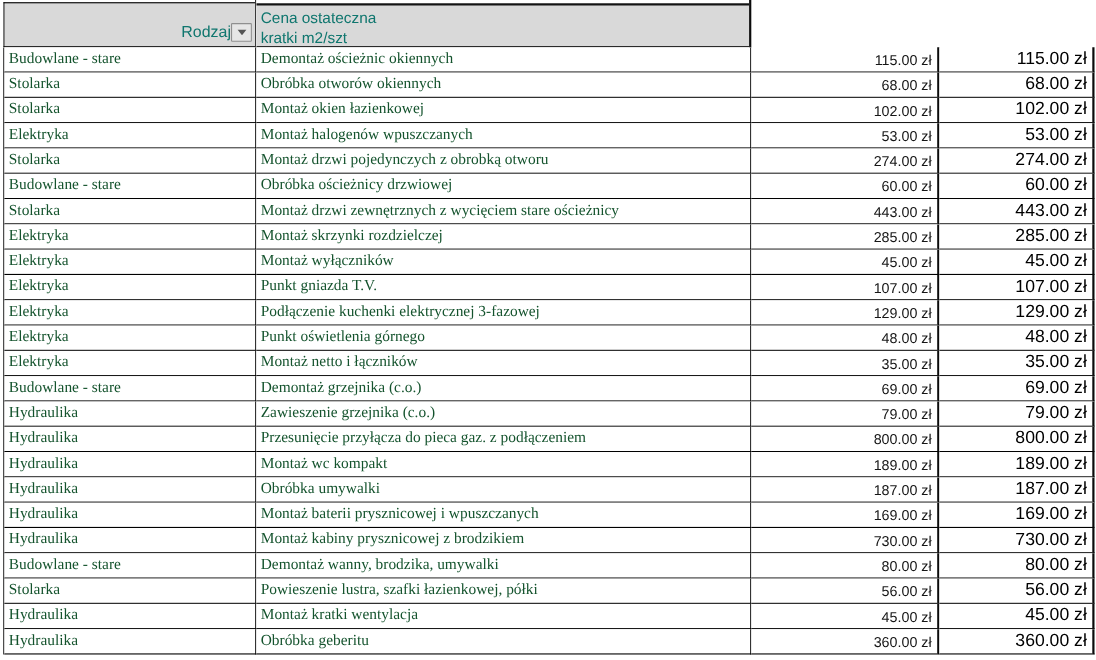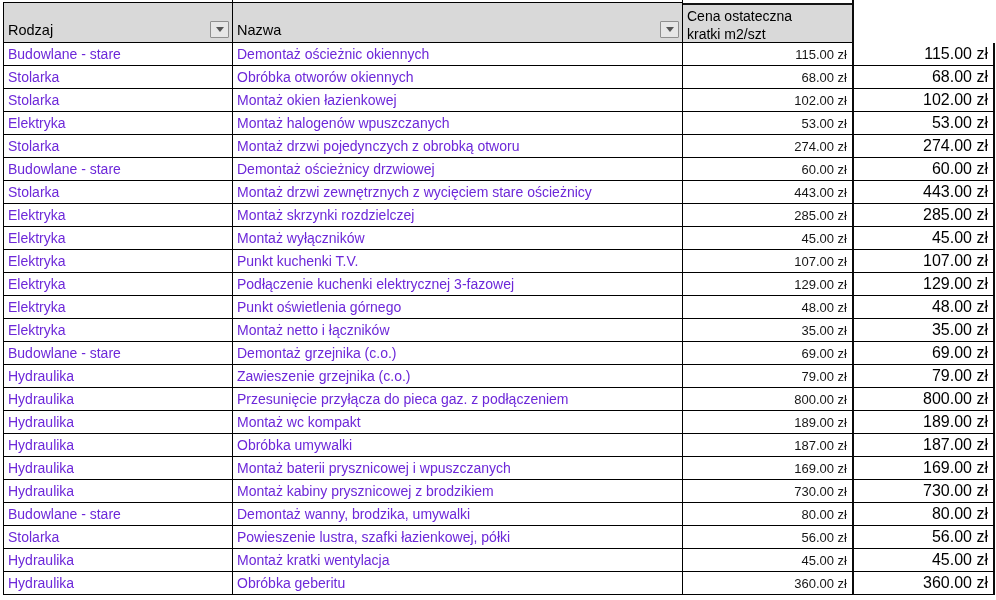--- a/index.html
+++ b/index.html
@@ -17,71 +17,63 @@
 
   
   .header-row .cell{height:43px;position:relative;background:#fff;border-right:1px solid #000;}
   .header-row .cell.c3{border-right:2px solid #0b0b0b;}
   .header-row .cell.c4{border-right:2px solid #0b0b0b;}
   .hinner{
     position:absolute;left:0;right:0;bottom:0;background:#d9d9d9;
     display:flex;align-items:flex-end;box-sizing:border-box;
     border-bottom:1px solid #000;
   }
-  .c1 .hinner,.c2 .hinner{top:2px;border-top:1px solid #000;border-left:1px solid #000;padding:0 3px 3px 4px;}
+  .c1 .hinner,.c2 .hinner{top:2px;border-top:1px solid #000;border-left:1px solid #000;padding:0 3px 3px 4px;text-align:right;}
   .c2 .hinner{border-left:none;}
   .c3 .hinner{top:0;border-top:5px solid #3f6a54;box-shadow:inset 0 2px 0 #cfe0d8;padding:0 3px 3px 5px;}
   .c4 .hinner{top:3px;border-top:2px solid #141414;align-items:flex-start;padding:2px 3px 0 4px;white-space:normal;}
-  .hlabel{font-size:14.5px;line-height:17px;color:#000000;flex:1;}
+  .hlabel{font-size:14.5px;line-height:17px;color:#0f766e;flex:1;}
   .c4 .hlabel{font-size:14px;line-height:18px;}
   .filter-btn{
     width:19px;height:17px;margin-bottom:1px;flex:0 0 auto;
     background:#e6e6e6;border:1px solid #8f8f8f;border-radius:1px;
     display:flex;align-items:center;justify-content:center;cursor:pointer;padding:0;
   }
   .caret{
     width:0;height:0;border-left:4px solid transparent;border-right:4px solid transparent;
     border-top:5px solid #555;
   }
 
   
   .body-grid{grid-auto-rows:23px;border-left:1px solid #000;margin-left:3px;
     display:grid;grid-template-columns:229px 450px 171px 141px;}
   .body-grid .cell{
     border-right:1px solid #000;border-bottom:1px solid #000;
     display:flex;align-items:center;background:#fff;
   }
   .body-grid .cell.c3{border-right:2px solid #0b0b0b;}
   .body-grid .cell.c4{border-right:2px solid #0b0b0b;}
-  .t-rodzaj,.t-nazwa{font-size:14px;padding-left:4px;color:#6d28d9;}
+  .t-rodzaj,.t-nazwa{font-size:14px;padding-left:4px;color:#14532d;font-family:Liberation Serif, serif;}
   .t-cena{font-size:13px;justify-content:flex-end;padding-right:5px;color:#161616;}
   .t-ost{font-size:16px;justify-content:flex-end;padding-right:5px;color:#000;}
 </style>
 </head>
 <body>
 
 <div class="sheet">
 
   <div class="grid header-row">
     <div class="cell c1">
       <div class="hinner">
         <span class="hlabel">Rodzaj</span>
         <button class="filter-btn">
           <span class="caret"></span>
         </button>
       </div>
     </div>
-    <div class="cell c2">
-      <div class="hinner">
-        <span class="hlabel">Nazwa</span>
-        <button class="filter-btn">
-          <span class="caret"></span>
-        </button>
-      </div>
-    </div>
     <div class="cell c4">
       <div class="hinner">
         <span class="hlabel"><span>Cena ostateczna</span><br><span>kratki m2/szt</span></span>
       </div>
     </div>
   </div>
 
   <div class="body-grid">
       <div class="row-contents" style="display:contents;">
       <div class="cell c1 t-rodzaj">Budowlane - stare</div>
@@ -108,21 +100,21 @@
       <div class="cell c4 t-ost">53.00 zł</div>
     </div>
       <div class="row-contents" style="display:contents;">
       <div class="cell c1 t-rodzaj">Stolarka</div>
       <div class="cell c2 t-nazwa">Montaż drzwi pojedynczych z obrobką otworu</div>
       <div class="cell c3 t-cena">274.00 zł</div>
       <div class="cell c4 t-ost">274.00 zł</div>
     </div>
       <div class="row-contents" style="display:contents;">
       <div class="cell c1 t-rodzaj">Budowlane - stare</div>
-      <div class="cell c2 t-nazwa">Demontaż ościeżnicy drzwiowej</div>
+      <div class="cell c2 t-nazwa">Obróbka ościeżnicy drzwiowej</div>
       <div class="cell c3 t-cena">60.00 zł</div>
       <div class="cell c4 t-ost">60.00 zł</div>
     </div>
       <div class="row-contents" style="display:contents;">
       <div class="cell c1 t-rodzaj">Stolarka</div>
       <div class="cell c2 t-nazwa">Montaż drzwi zewnętrznych z wycięciem stare ościeżnicy</div>
       <div class="cell c3 t-cena">443.00 zł</div>
       <div class="cell c4 t-ost">443.00 zł</div>
     </div>
       <div class="row-contents" style="display:contents;">
@@ -132,21 +124,21 @@
       <div class="cell c4 t-ost">285.00 zł</div>
     </div>
       <div class="row-contents" style="display:contents;">
       <div class="cell c1 t-rodzaj">Elektryka</div>
       <div class="cell c2 t-nazwa">Montaż wyłączników</div>
       <div class="cell c3 t-cena">45.00 zł</div>
       <div class="cell c4 t-ost">45.00 zł</div>
     </div>
       <div class="row-contents" style="display:contents;">
       <div class="cell c1 t-rodzaj">Elektryka</div>
-      <div class="cell c2 t-nazwa">Punkt kuchenki T.V.</div>
+      <div class="cell c2 t-nazwa">Punkt gniazda T.V.</div>
       <div class="cell c3 t-cena">107.00 zł</div>
       <div class="cell c4 t-ost">107.00 zł</div>
     </div>
       <div class="row-contents" style="display:contents;">
       <div class="cell c1 t-rodzaj">Elektryka</div>
       <div class="cell c2 t-nazwa">Podłączenie kuchenki elektrycznej 3-fazowej</div>
       <div class="cell c3 t-cena">129.00 zł</div>
       <div class="cell c4 t-ost">129.00 zł</div>
     </div>
       <div class="row-contents" style="display:contents;">

